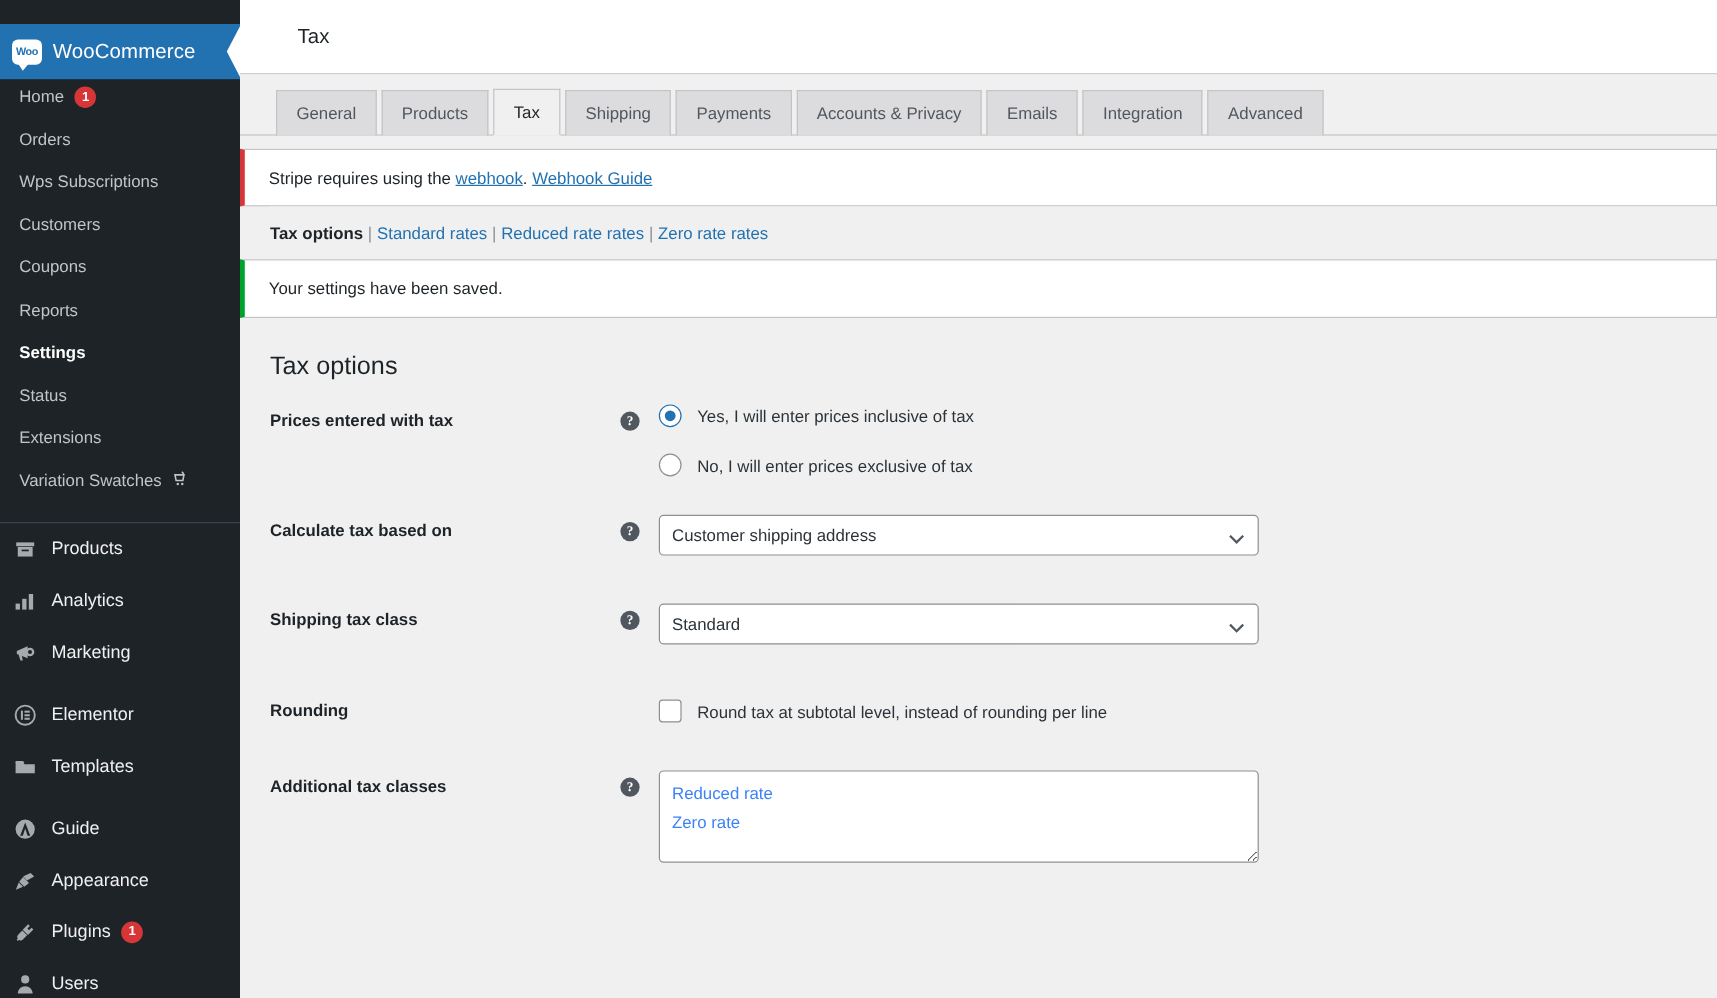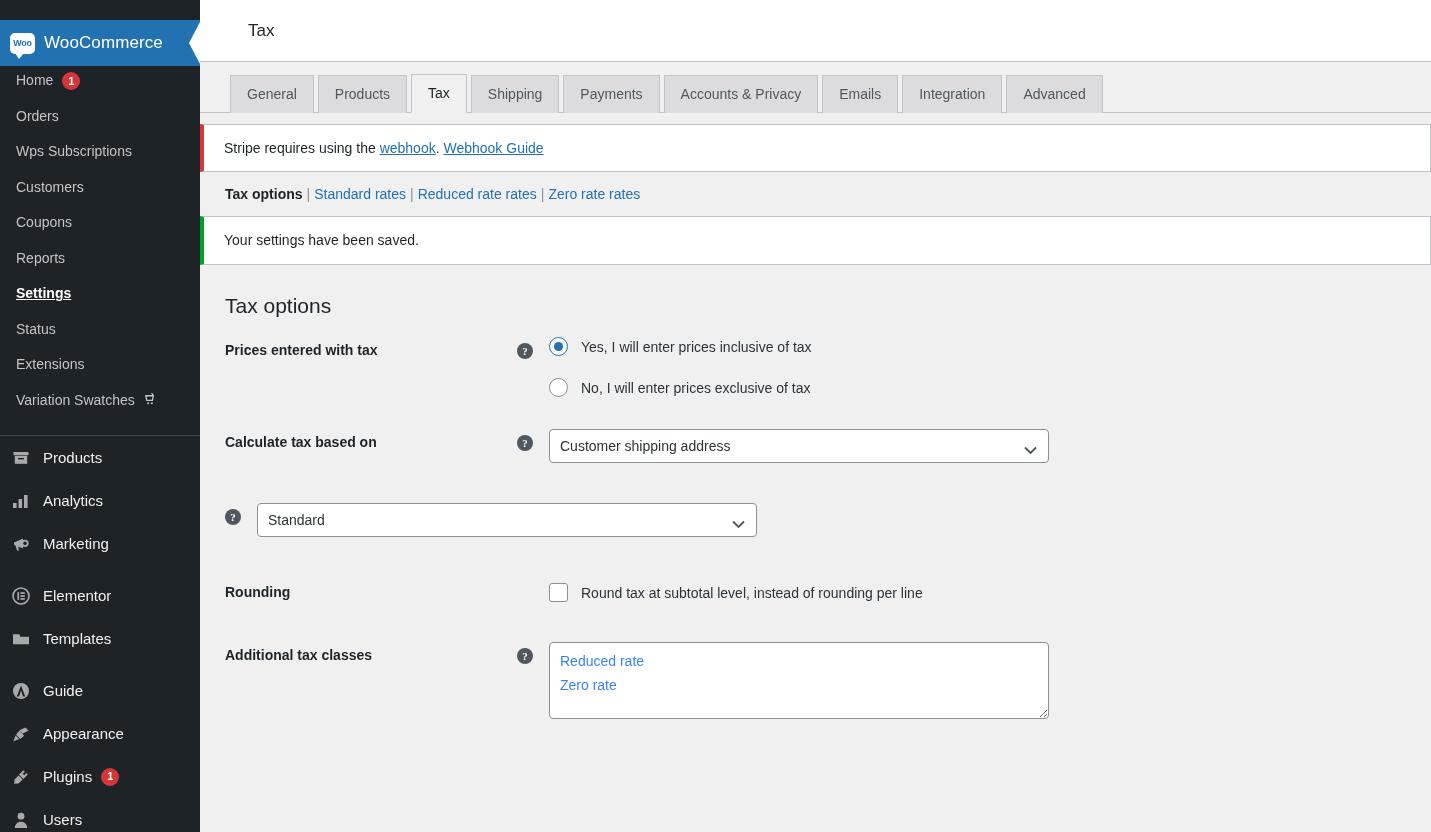--- a/index.html
+++ b/index.html
@@ -73,21 +73,21 @@
   }
 
   .menu-sub { padding: 6px 0 8px 0; background: #1d2327; }
   .menu-sub .mi {
     display: flex; align-items: flex-start;
     height: 35.5px;
     padding-left: 16px;
     color: #c3c4c7;
     font-size: 14px;
   }
-  .menu-sub .mi.current { color: #fff; font-weight: bold; text-decoration: underline; }
+  .menu-sub .mi.current { color: #fff; font-weight: bold; }
   .menu-sub .mi .lbl { white-space: nowrap; }
 
   .badge {
     display: inline-flex;
     align-items: center; justify-content: center;
     min-width: 18px; height: 18px;
     border-radius: 9px;
     background: #d63638;
     color: #fff;
     font-size: 11px;
@@ -528,20 +528,21 @@
             <span class="chev">
               <svg width="13" height="9" viewBox="0 0 13 9">
                   <path d="M1 1.5L6.5 7 12 1.5" fill="none" stroke="#50575e" stroke-width="1.9"></path>
                 </svg>
             </span>
           </span>
         </div>
       </div>
 
       <div class="form-row" style="margin-top:40px;">
+        <div class="form-label">Shipping tax class</div>
         <div class="form-field">
           <span class="help-tip">?</span>
           <span class="select-wrap">
             <select class="wc-select">
               <option>Shipping tax class based on cart items</option>
               <option selected="">Standard</option>
               <option>Reduced rate</option>
               <option>Zero rate</option>
             </select>
             <span class="chev">

